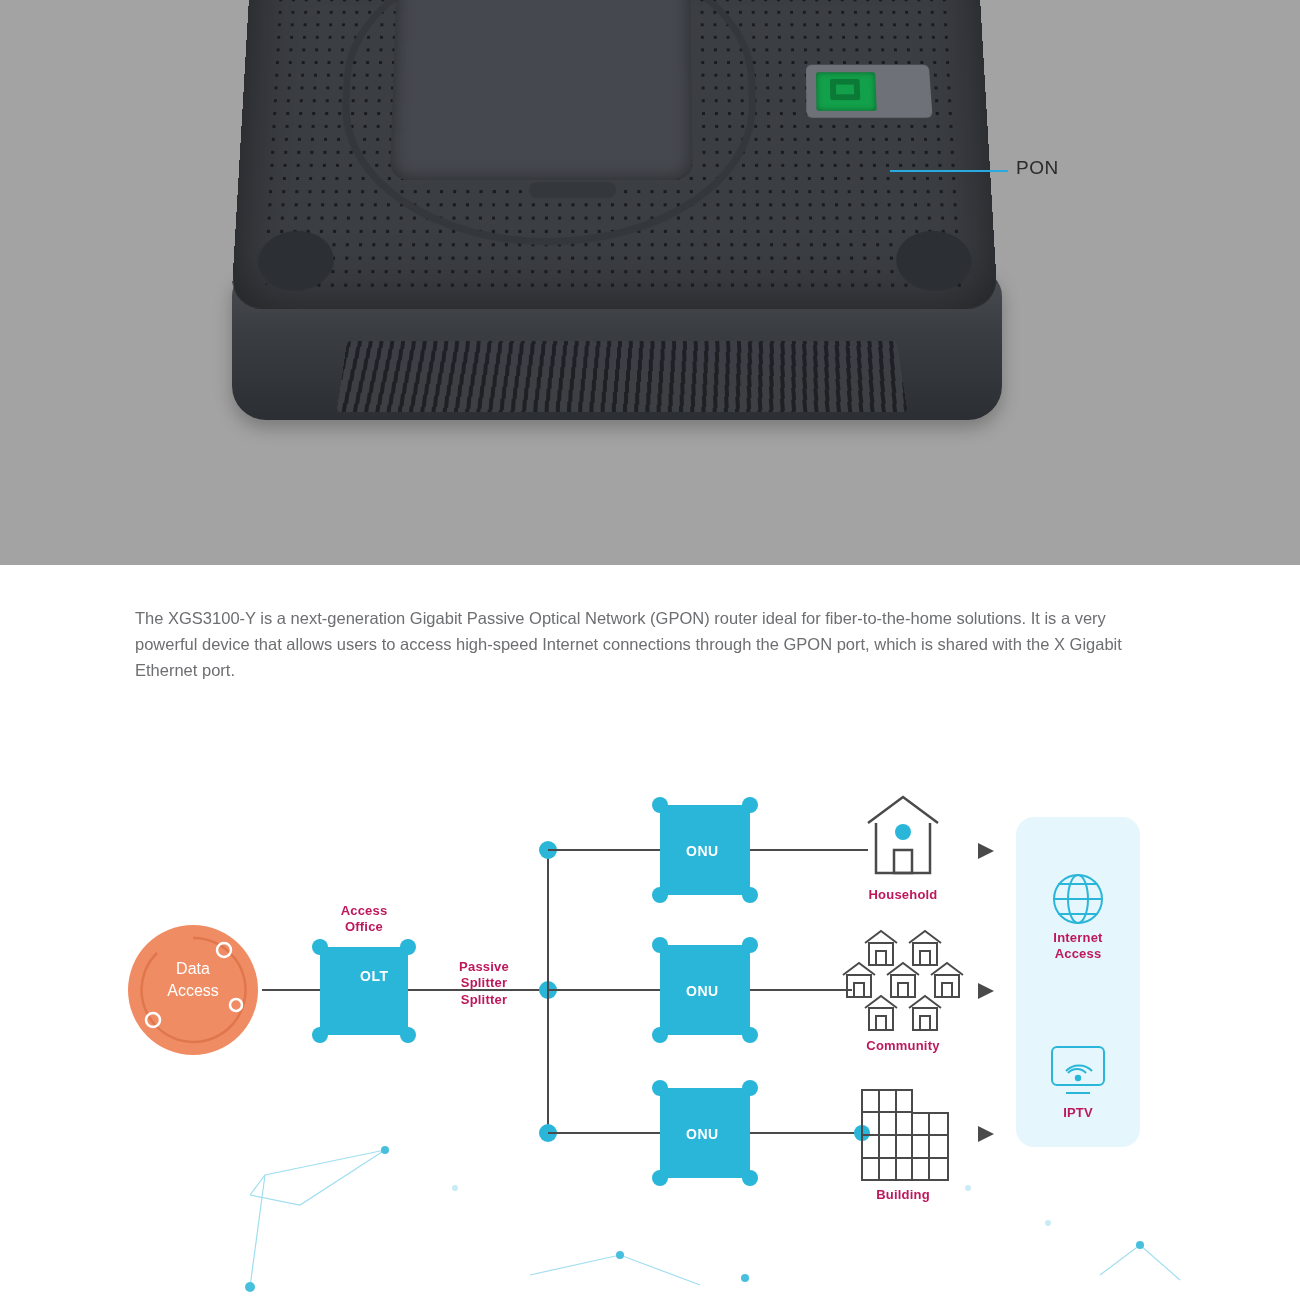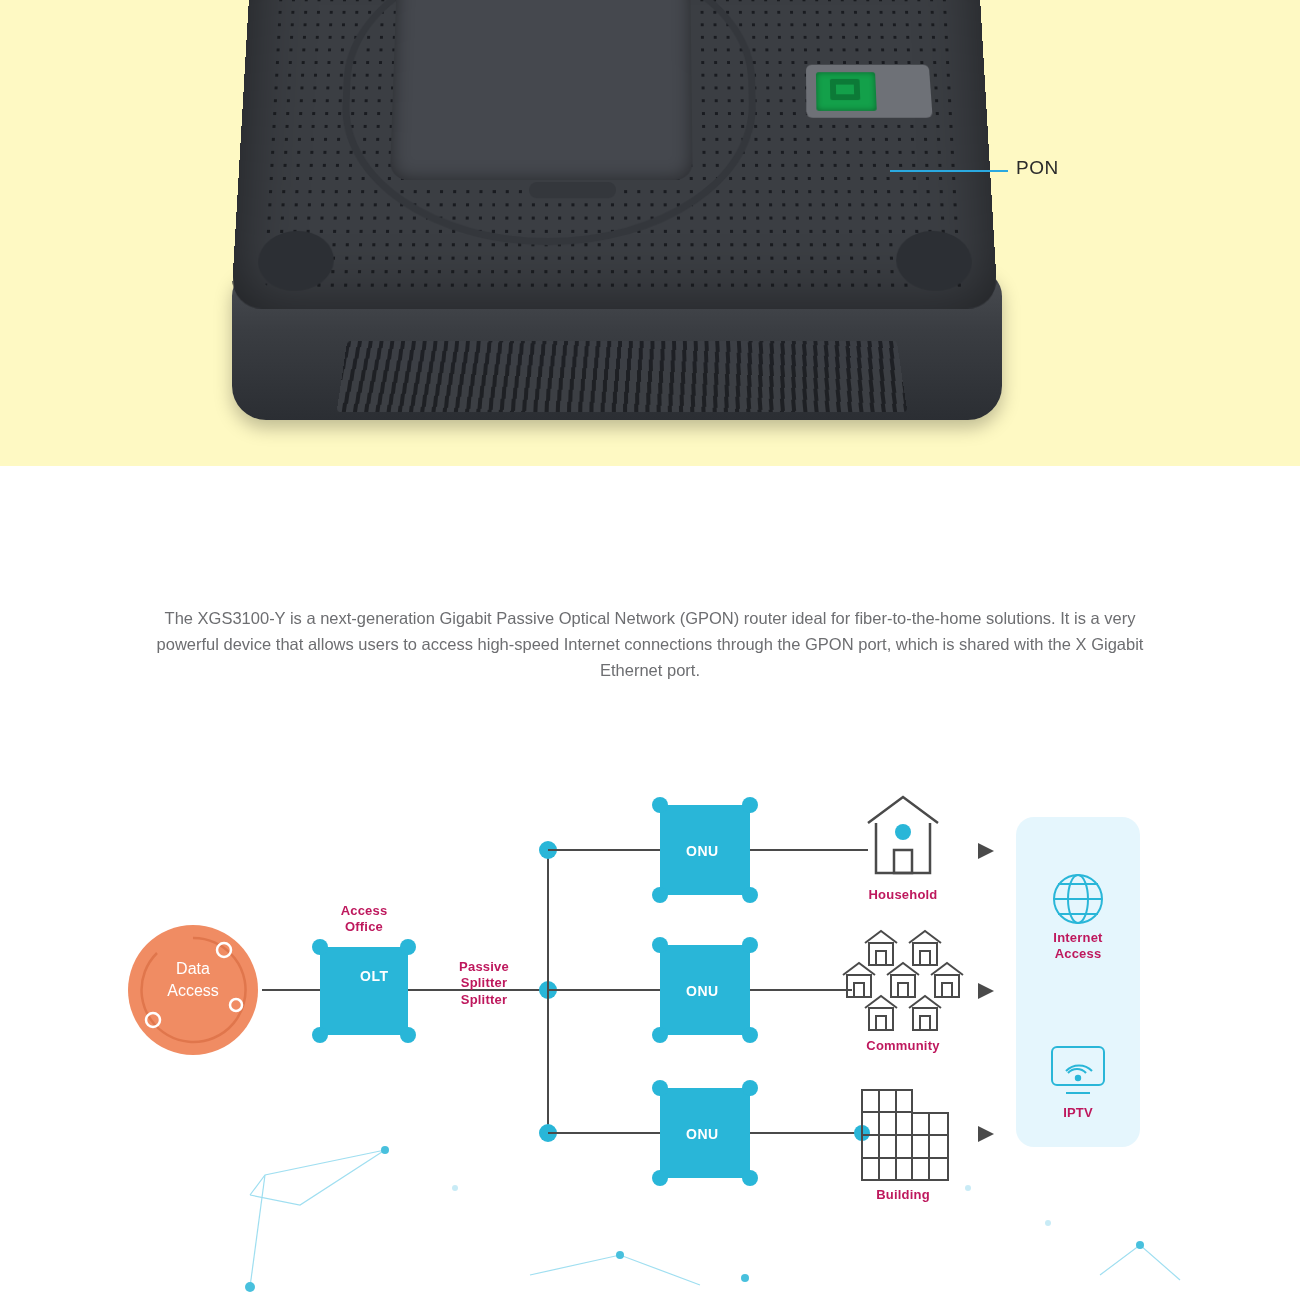--- a/index.html
+++ b/index.html
@@ -13,22 +13,22 @@
     position: relative;
     overflow: hidden;
     font-family: "Liberation Sans", sans-serif;
   }
 
   
   .hero {
     position: absolute;
     left: 0; top: 0;
     width: 1300px;
-    height: 466px;
-    background: #fef9c3;
+    height: 565px;
+    background: #a3a3a3;
     overflow: hidden;
   }
 
   
   .router {
     position: absolute;
     left: 232px;
     top: -30px;
     width: 770px;
     height: 480px;
@@ -149,21 +149,20 @@
     text-align: center;
     color: #12448f;
     font-size: 29px;
     font-weight: bold;
     line-height: 1.32;
     margin-top: 40px;
   }
   .subcopy {
     margin: 16px auto 0;
     width: 1030px;
-    text-align: center;
     color: #6d6e71;
     font-size: 16.5px;
     line-height: 1.58;
   }
 
   
   .diagram {
     position: absolute;
     left: 0; top: 775px;
     width: 1300px;

